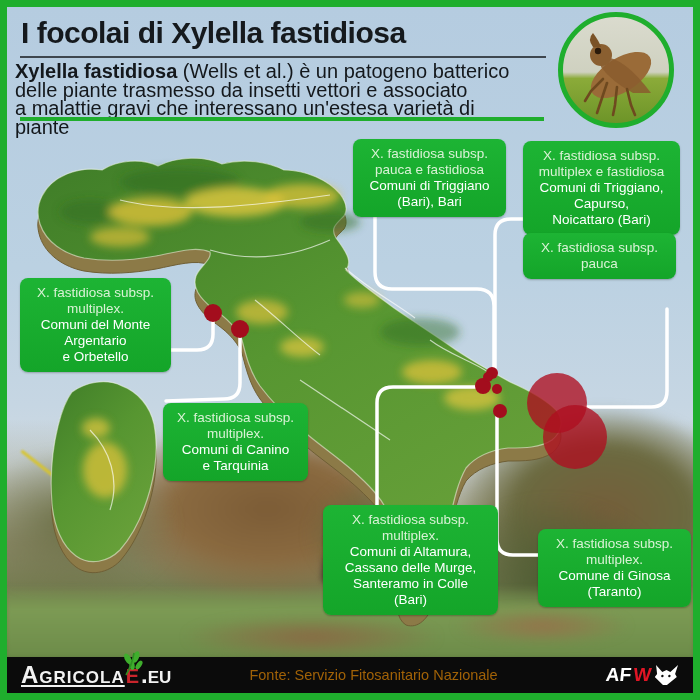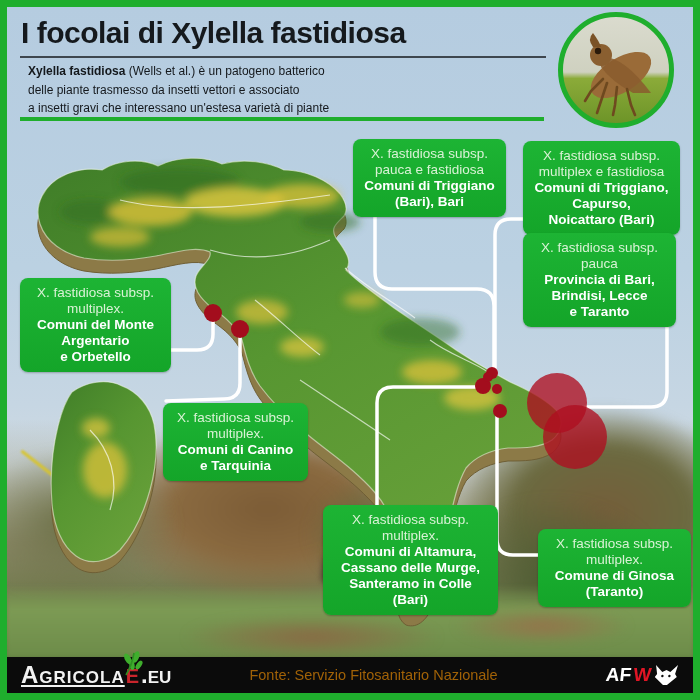--- a/index.html
+++ b/index.html
@@ -18,32 +18,32 @@
   .trunk{left:318px;top:95px;width:18px;height:70px;background:#3c352a;filter:blur(3px);border-radius:6px;transform:rotate(6deg);}
   .grass{position:absolute;left:0;right:0;bottom:0;height:72px;background:linear-gradient(180deg,rgba(124,154,84,0),#7c9a54 35%,#6d8c49 100%);filter:blur(2px);}
   .dirt1{left:180px;bottom:0px;width:250px;height:40px;background:radial-gradient(ellipse,#8a6844 0%,rgba(138,104,68,0) 75%);}
   .dirt2{left:450px;bottom:14px;width:170px;height:34px;background:radial-gradient(ellipse,#96714a 0%,rgba(150,113,74,0) 75%);}
   .cable{position:absolute;left:6px;top:55px;width:80px;height:3px;background:#d8c42a;transform:rotate(38deg);filter:blur(1px);}
   
   .map-svg{position:absolute;left:0;top:0;width:686px;height:686px;}
   
   .title{position:absolute;left:14px;top:9px;margin:0;font-size:30px;font-weight:800;letter-spacing:-.5px;color:#15191d;}
   .rule{position:absolute;left:13px;top:49px;width:526px;height:2px;background:#3e464e;}
-  .desc{position:absolute;left:21px;top:55px;margin:0;width:512px;font-size:12px;line-height:18.5px;color:#14181c;}
+  .desc{position:absolute;left:8px;top:55px;margin:0;width:512px;font-size:20px;line-height:18.5px;color:#14181c;}
   .desc-line{display:block;}
   .green-rule{position:absolute;left:13px;top:110px;width:524px;height:4px;background:#1fae2d;}
   
   .insect{position:absolute;left:551px;top:5px;width:116px;height:116px;border-radius:50%;border:5px solid #1fae2d;overflow:hidden;
     background:linear-gradient(180deg,#dadbce 0%,#cfd1c0 52%,#8bab39 58%,#6d9428 100%);box-sizing:border-box;}
   .insect svg{position:absolute;left:0;top:0;}
   
   .callout{position:absolute;background:linear-gradient(180deg,#1db434,#14a529);border-radius:8px;color:#d9f2d5;
     font-size:13.5px;line-height:16px;text-align:center;padding:7px 5px;box-sizing:border-box;box-shadow:0 1px 2px rgba(0,0,0,.25);}
   .callout .subsp{white-space:pre-line;display:block;}
-  .callout .place{white-space:pre-line;display:block;color:#ffffff;font-weight:bold;}
+  .callout .place{white-space:pre-line;display:block;color:#ffffff;font-weight:normal;}
   .co1{left:346px;top:132px;width:153px;}
   .co2{left:516px;top:134px;width:157px;}
   .co3{left:516px;top:226px;width:153px;}
   .co4{left:13px;top:271px;width:151px;}
   .co5{left:156px;top:396px;width:145px;}
   .co6{left:316px;top:498px;width:175px;}
   .co7{left:531px;top:522px;width:153px;}
   
   .footer{position:absolute;left:0;right:0;bottom:0;height:36px;background:#0b0b0b;display:flex;align-items:center;padding:0 14px;box-sizing:border-box;}
   .brand-left{display:flex;align-items:baseline;color:#f2f2f2;font-variant:small-caps;font-weight:600;}
@@ -146,21 +146,21 @@
         <circle cx="213" cy="313" r="9" fill="#a30d1d"></circle>
         <circle cx="240" cy="329" r="9" fill="#a30d1d"></circle>
       </g>
     </svg>
 
     <h1 class="title">I focolai di Xylella fastidiosa</h1>
     <div class="rule"></div>
     <p class="desc">
       <span class="desc-line"><strong>Xylella fastidiosa</strong><span> (Wells et al.) è un patogeno batterico</span></span>
       <span class="desc-line">delle piante trasmesso da insetti vettori e associato</span>
-      <span class="desc-line">a insetti gravi che interessano un'estesa varietà di piante</span>
+      <span class="desc-line">a malattie gravi che interessano un'estesa varietà di piante</span>
     </p>
     <div class="green-rule"></div>
 
     <div class="insect">
       <svg width="106" height="106" viewBox="0 0 106 106">
         <ellipse cx="58" cy="58" rx="34" ry="17" fill="#9a6b38" transform="rotate(-32 58 58)"></ellipse>
         <path d="M38 40 Q60 38 88 76 L70 76 Q48 64 38 50 Z" fill="#8a5c2e" opacity=".85"></path>
         <circle cx="38" cy="38" r="11" fill="#8a5f30"></circle>
         <path d="M30 30 Q24 22 30 16 Q36 24 38 30 Z" fill="#7a5226"></path>
         <circle cx="35" cy="34" r="3.2" fill="#2a1a0a"></circle>
@@ -182,23 +182,20 @@
     <div class="callout co2">
       <span class="subsp">X. fastidiosa subsp.
 multiplex e fastidiosa</span>
       <span class="place">Comuni di Triggiano,
 Capurso,
 Noicattaro (Bari)</span>
     </div>
     <div class="callout co3">
       <span class="subsp">X. fastidiosa subsp.
 pauca</span>
-      <span class="place">Provincia di Bari,
-Brindisi, Lecce
-e Taranto</span>
     </div>
     <div class="callout co4">
       <span class="subsp">X. fastidiosa subsp.
 multiplex.</span>
       <span class="place">Comuni del Monte
 Argentario
 e Orbetello</span>
     </div>
     <div class="callout co5">
       <span class="subsp">X. fastidiosa subsp.

